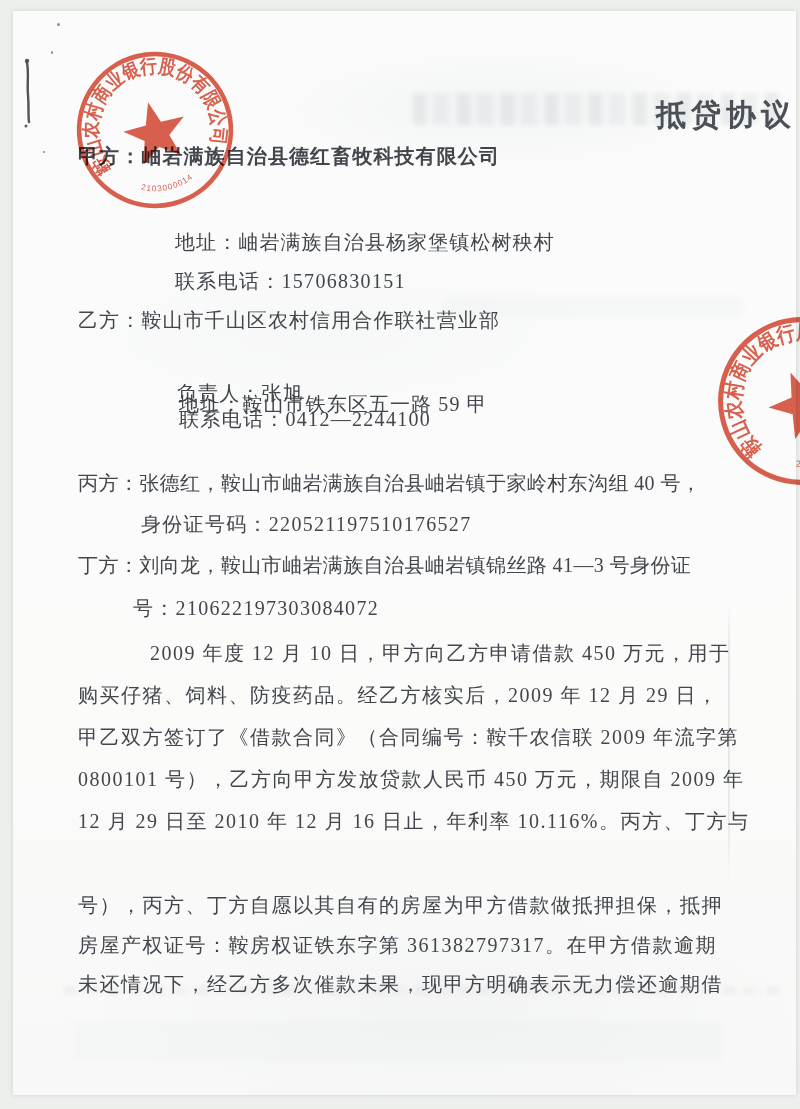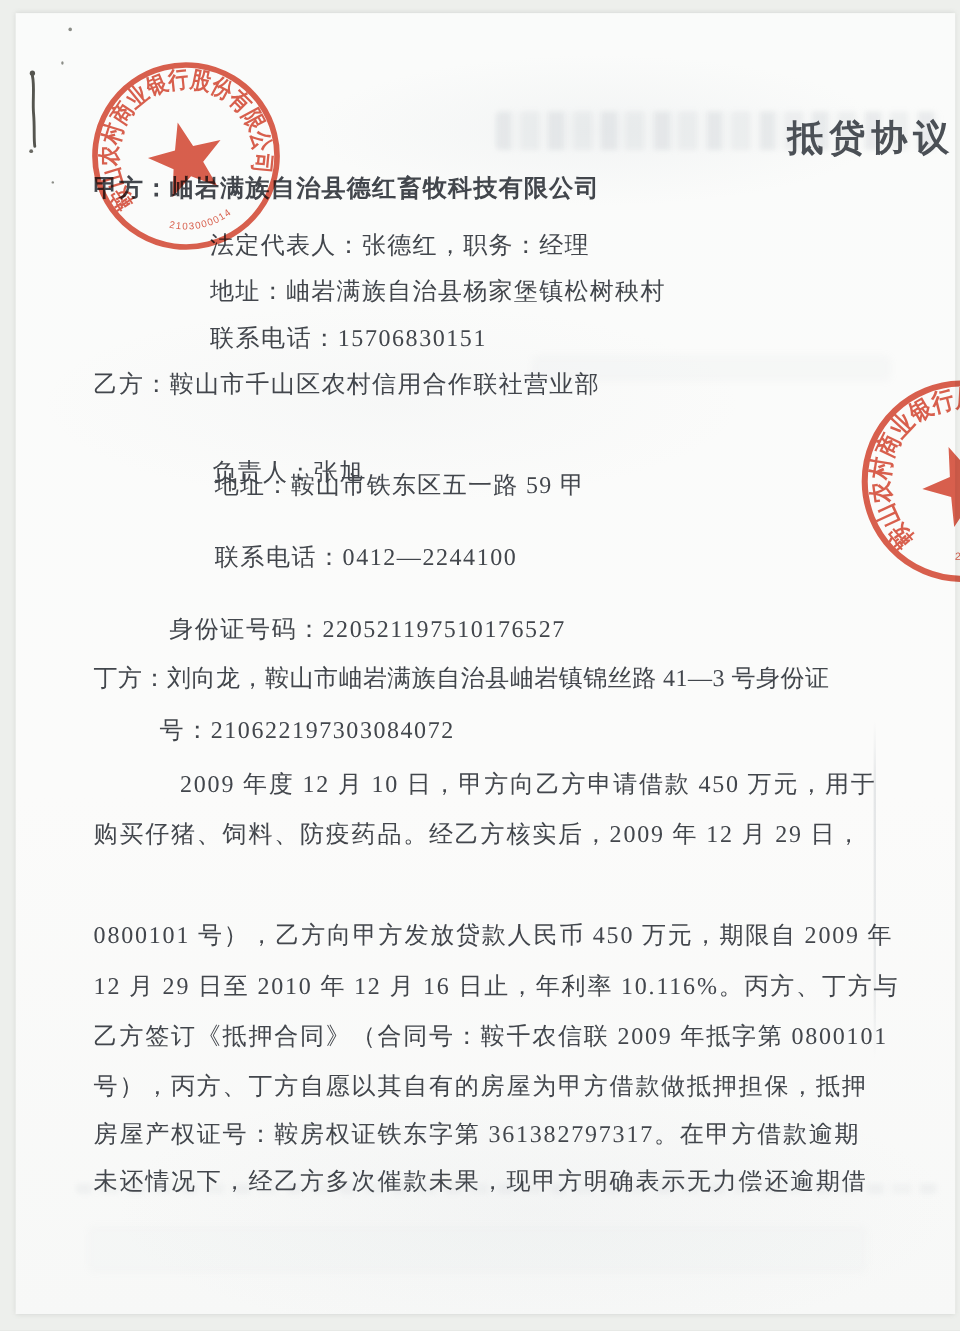--- a/index.html
+++ b/index.html
@@ -68,39 +68,39 @@
       <circle cx="12" cy="10" r="2.2" fill="#55554f"></circle>
       <circle cx="11" cy="75" r="1.6" fill="#6a6a64"></circle>
     </svg>
     <div class="speck" style="left:44px; top:12px; width:3px; height:3px;"></div>
     <div class="speck" style="left:38px; top:40px; width:2px; height:3px;"></div>
     <div class="speck" style="left:30px; top:140px; width:2px; height:2px;"></div>
 
     <h1 class="title">抵贷协议</h1>
 
     <div class="line" style="top:132px; left:65px;font-weight:bold;">甲方：岫岩满族自治县德红畜牧科技有限公司</div>
-    <div class="line" style="top:180px; left:162px;">法定代表人：张德红，职务：经理</div>
     <div class="line" style="top:218px; left:162px;">地址：岫岩满族自治县杨家堡镇松树秧村</div>
     <div class="line num" style="top:257px; left:162px;">联系电话：15706830151</div>
 
     <div class="line" style="top:296px; left:65px;">乙方：鞍山市千山区农村信用合作联社营业部</div>
     <div class="line" style="top:341px; left:164px;margin-top:28px;">负责人：张旭</div>
     <div class="line" style="top:380px; left:166px;">地址：鞍山市铁东区五一路 59 甲</div>
-    <div class="line num" style="top:440px; left:166px;">联系电话：0412—2244100</div>
+    <div class="line num" style="top:395px; left:166px;">联系电话：0412—2244100</div>
 
+    <div class="line" style="top:459px; left:65px; letter-spacing:0.4px;">丙方：张德红，鞍山市岫岩满族自治县岫岩镇于家岭村东沟组 40 号，</div>
     <div class="line num" style="top:500px; left:128px;">身份证号码：220521197510176527</div>
 
     <div class="line" style="top:541px; left:65px; letter-spacing:0.4px;">丁方：刘向龙，鞍山市岫岩满族自治县岫岩镇锦丝路 41—3 号身份证</div>
     <div class="line num" style="top:584px; left:120px;">号：210622197303084072</div>
 
     <div class="line body-line" style="top:629px; left:137px;">2009 年度 12 月 10 日，甲方向乙方申请借款 450 万元，用于</div>
     <div class="line body-line" style="top:671px; left:65px;">购买仔猪、饲料、防疫药品。经乙方核实后，2009 年 12 月 29 日，</div>
+    <div class="line body-line" style="top:713px; left:65px;">甲乙双方签订了《借款合同》（合同编号：鞍千农信联 2009 年流字第</div>
     <div class="line body-line" style="top:755px; left:65px;text-align:center;">0800101 号），乙方向甲方发放贷款人民币 450 万元，期限自 2009 年</div>
     <div class="line body-line" style="top:797px; left:65px;">12 月 29 日至 2010 年 12 月 16 日止，年利率 10.116%。丙方、丁方与</div>
-    <div class="line body-line" style="top:839px; left:65px;">乙方签订《抵押合同》（合同号：鞍千农信联 2009 年抵字第 0800101</div>
     <div class="line body-line" style="top:881px; left:65px;">号），丙方、丁方自愿以其自有的房屋为甲方借款做抵押担保，抵押</div>
     <div class="line body-line" style="top:921px; left:65px;">房屋产权证号：鞍房权证铁东字第 361382797317。在甲方借款逾期</div>
     <div class="line body-line" style="top:960px; left:65px;">未还情况下，经乙方多次催款未果，现甲方明确表示无力偿还逾期借</div>
   </div>
 
   <svg class="stamp" style="left:73px; top:48px;" width="164" height="164" viewBox="0 0 160 160">
     <g transform="rotate(-14 80 80)">
       <circle cx="80" cy="80" r="74" fill="none" stroke="#d84a35" stroke-width="4.6"></circle>
       <polygon transform="translate(80,84)" fill="#d84a35" points="0,-32 7.6,-10.5 30.4,-9.9 12.4,4 18.8,25.9 0,13 -18.8,25.9 -12.4,4 -30.4,-9.9 -7.6,-10.5"></polygon>
       <path id="arcL1" d="M 31.5,108 A 56,56 0 1 1 128.5,108" fill="none"></path>

